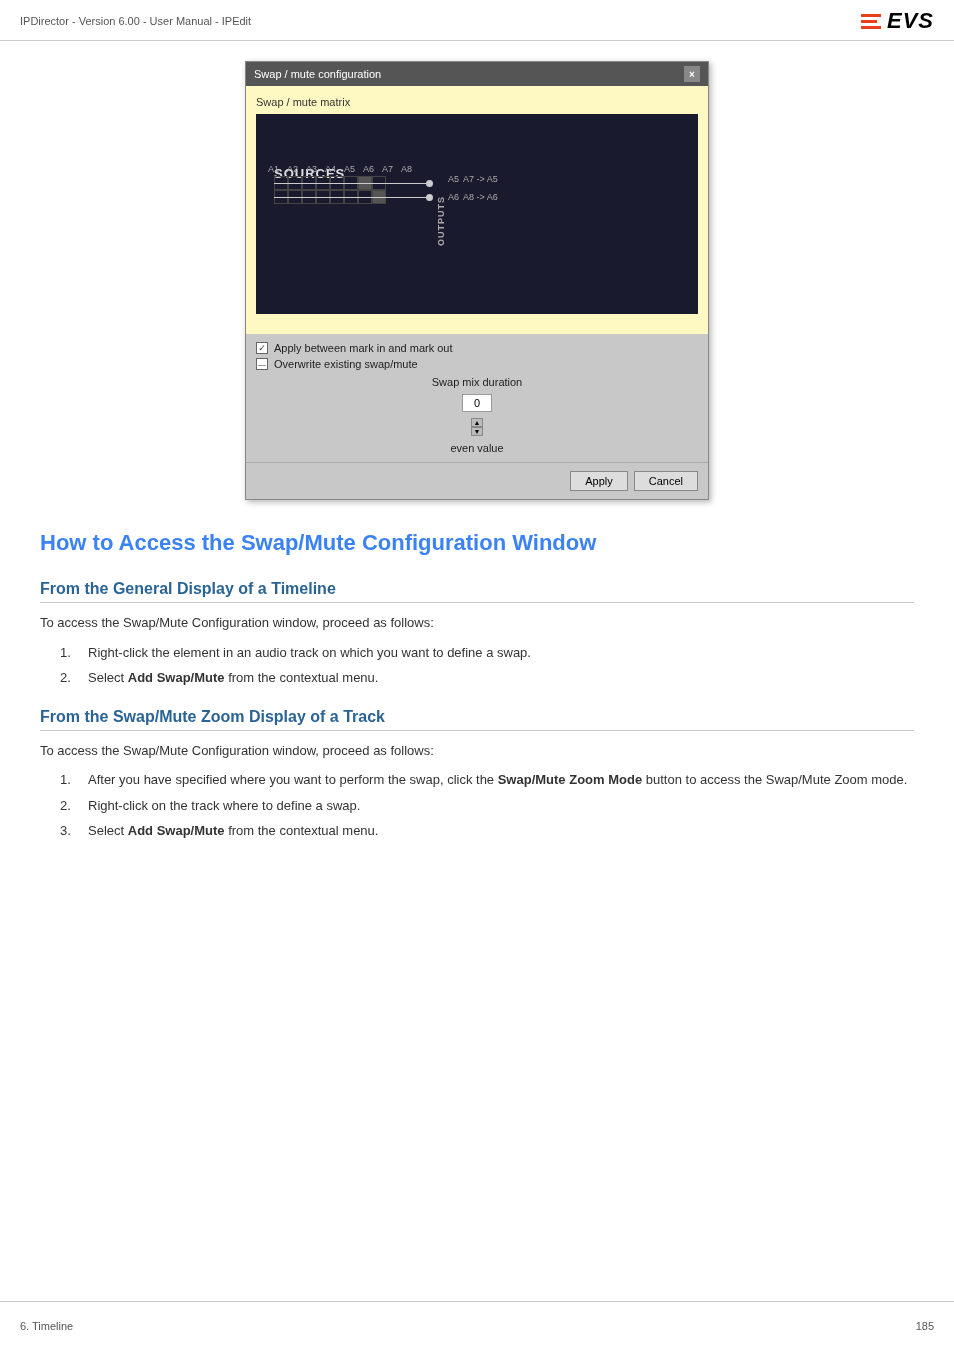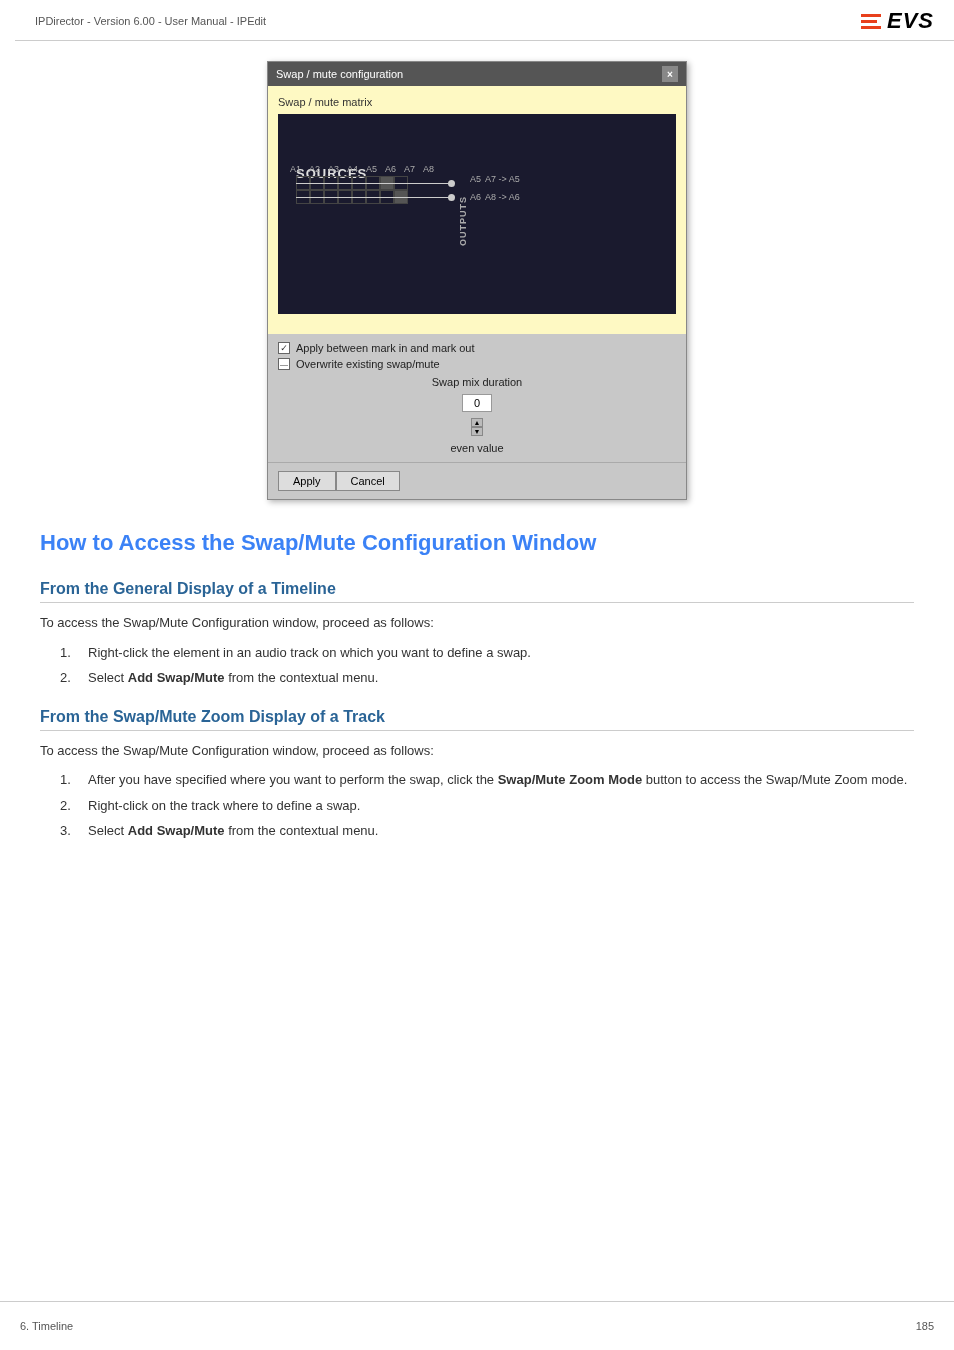--- a/index.html
+++ b/index.html
@@ -13,21 +13,20 @@
       position: relative;
     }
 
     
     .page-header {
       display: flex;
       align-items: center;
       justify-content: space-between;
       padding: 8px 20px 6px 20px;
       border-bottom: 1px solid #ccc;
-      margin-left: 15px;
     }
     .header-title {
       font-size: 11px;
       color: #555;
     }
     .logo {
       display: flex;
       align-items: center;
       gap: 2px;
     }
@@ -57,21 +56,21 @@
       padding: 20px 40px 40px 40px;
     }
 
     
     .dialog-container {
       display: flex;
       justify-content: center;
       margin-bottom: 30px;
     }
     .dialog-window {
-      width: 420px;
+      width: 464px;
       border: 1px solid #888;
       background: #e8e8e8;
       box-shadow: 2px 2px 6px rgba(0,0,0,0.3);
     }
     .dialog-titlebar {
       background: #555;
       color: #fff;
       font-size: 11px;
       padding: 4px 8px;
       display: flex;
@@ -280,21 +279,22 @@
       cursor: pointer;
       display: flex;
       align-items: center;
       justify-content: center;
       line-height: 1;
     }
     .dialog-footer {
       background: #c8c8c8;
       padding: 8px 10px;
       display: flex;
-      gap: 0;
+      justify-content: flex-end;
+      gap: 6px;
       border-top: 1px solid #aaa;
     }
     .dialog-btn {
       padding: 3px 14px;
       font-size: 11px;
       border: 1px solid #888;
       background: #ddd;
       cursor: pointer;
     }
 

